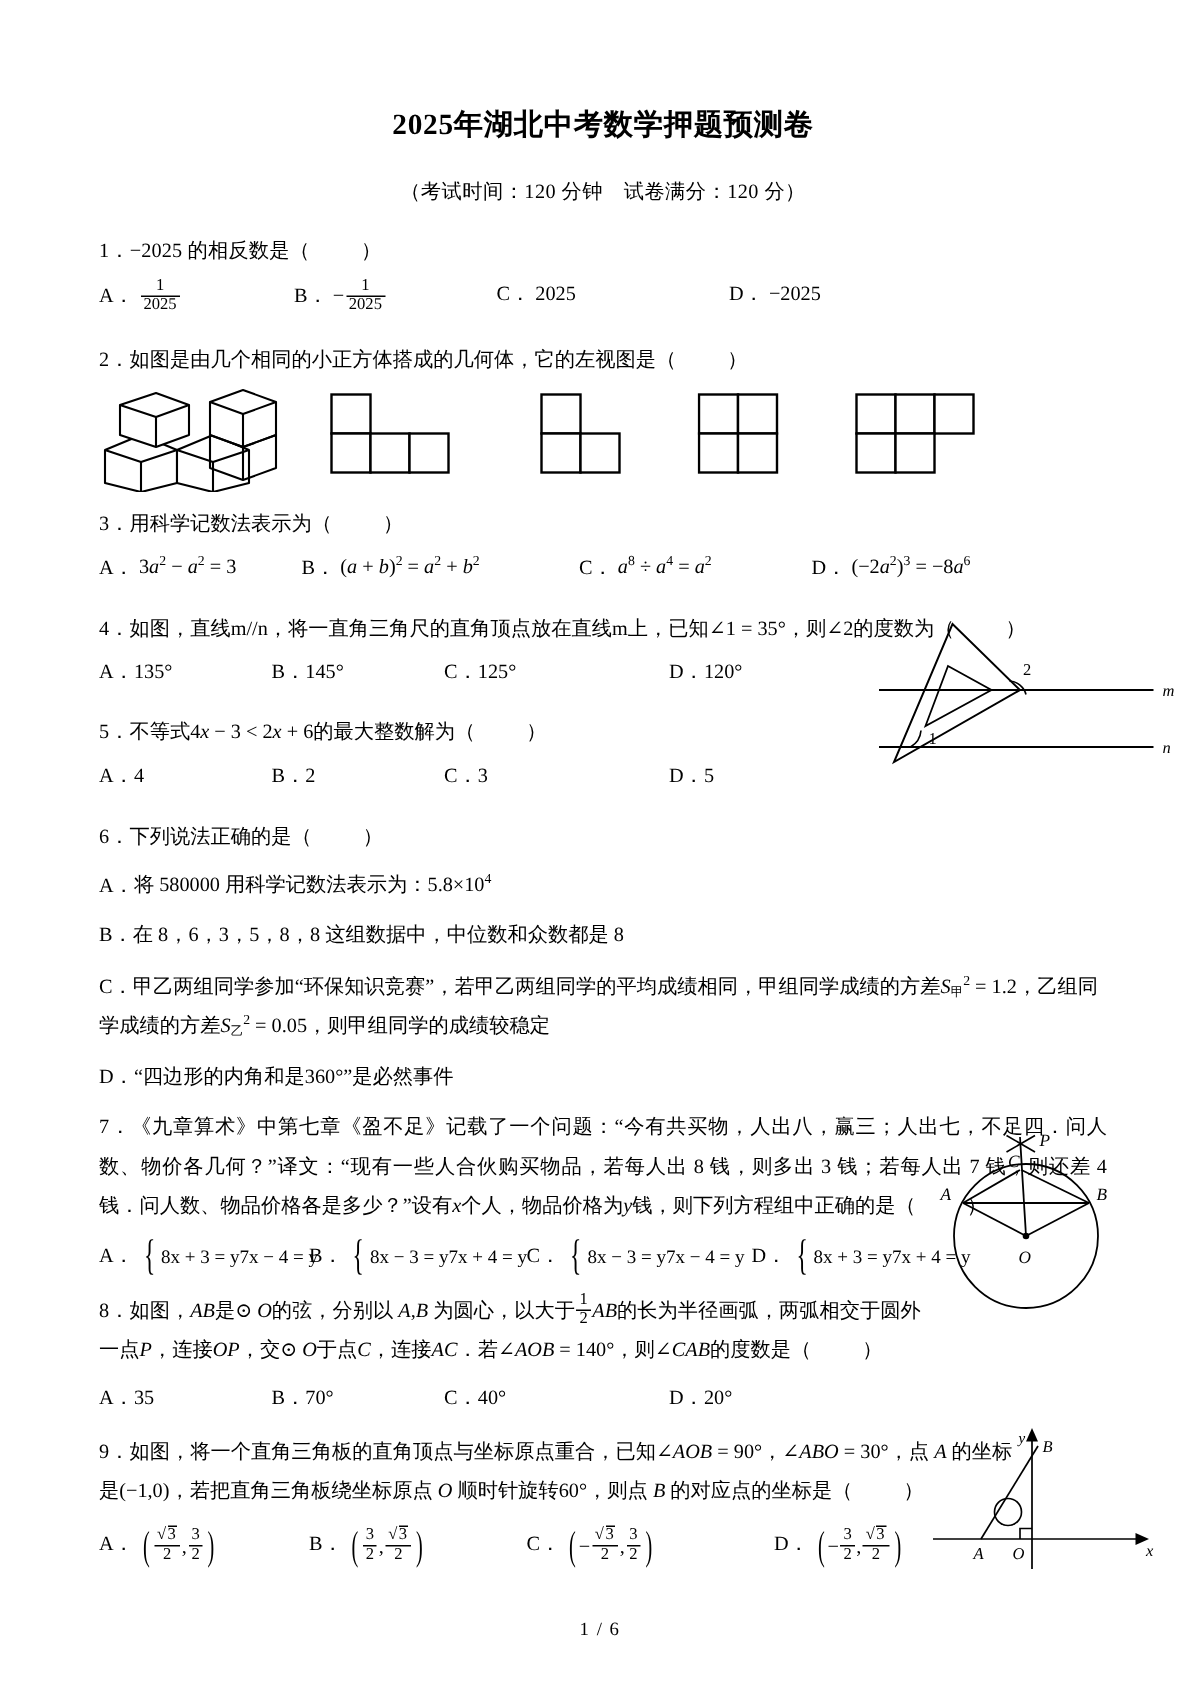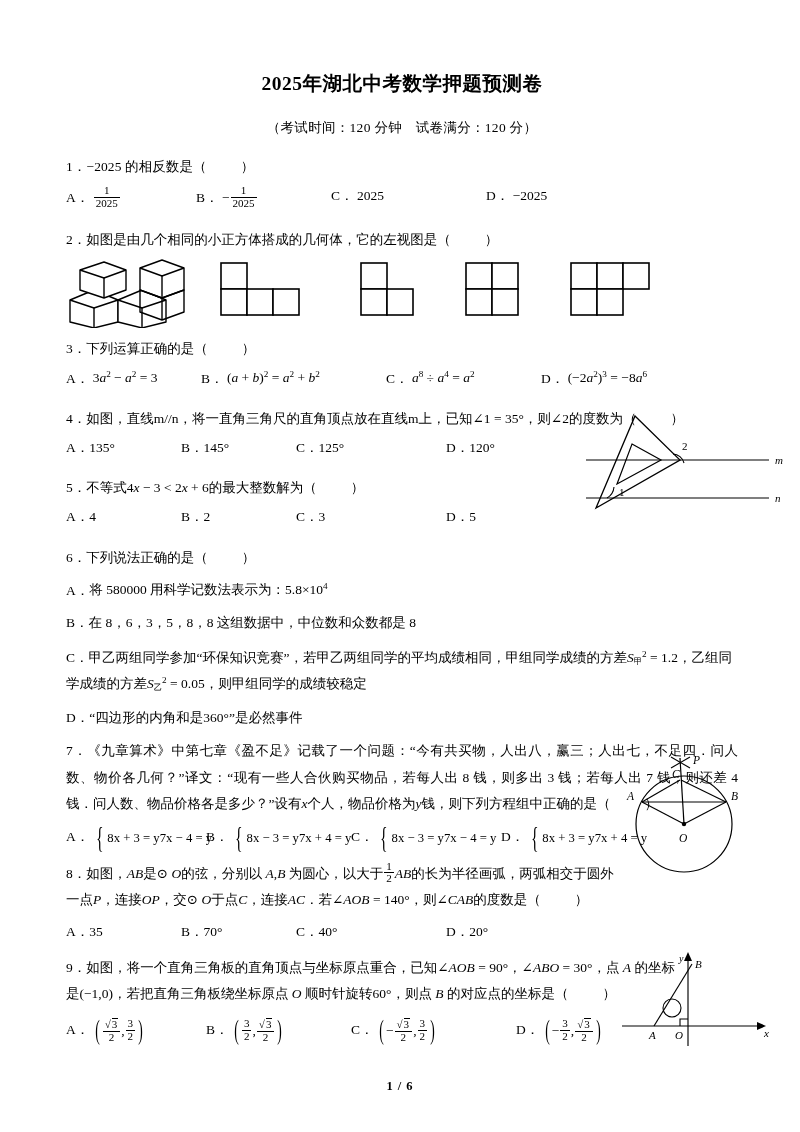--- a/index.html
+++ b/index.html
@@ -128,21 +128,21 @@
 
   
   .fig { position: absolute; }
   .fig svg { display: block; }
   .footer {
     position: absolute;
     left: 0; right: 0;
     top: 1079px;
     text-align: center;
     font-size: 12.5px;
-    font-weight: bold;
+    font-weight: normal;
     letter-spacing: 1px;
   }
 </style>
 </head>
 <body>
 
 <div class="page">
   <div class="content">
 
     <div class="doc-title">2025年湖北中考数学押题预测卷</div>
@@ -169,21 +169,21 @@
         <span>−2025</span>
       </div>
     </div>
 
     <div class="q">
       <span>2．</span><span>如图是由几个相同的小正方体搭成的几何体，它的左视图是（</span><span class="blank"></span><span>）</span>
     </div>
     <div style="height:68px"></div>
 
     <div class="q">
-      <span>3．</span><span>下列运算正确的是（</span><span class="blank"></span><span>）</span>
+      <span>3．</span><span>用科学记数法表示为（</span><span class="blank"></span><span>）</span>
     </div>
     <div class="opts">
       <div class="opt" style="width:135px">
         <span>A．</span>
         <span>3<span class="it">a</span><sup>2</sup> − <span class="it">a</span><sup>2</sup> = 3</span>
       </div>
       <div class="opt" style="width:185px">
         <span>B．</span>
         <span>(<span class="it">a</span> + <span class="it">b</span>)<sup>2</sup> = <span class="it">a</span><sup>2</sup> + <span class="it">b</span><sup>2</sup></span>
       </div>

